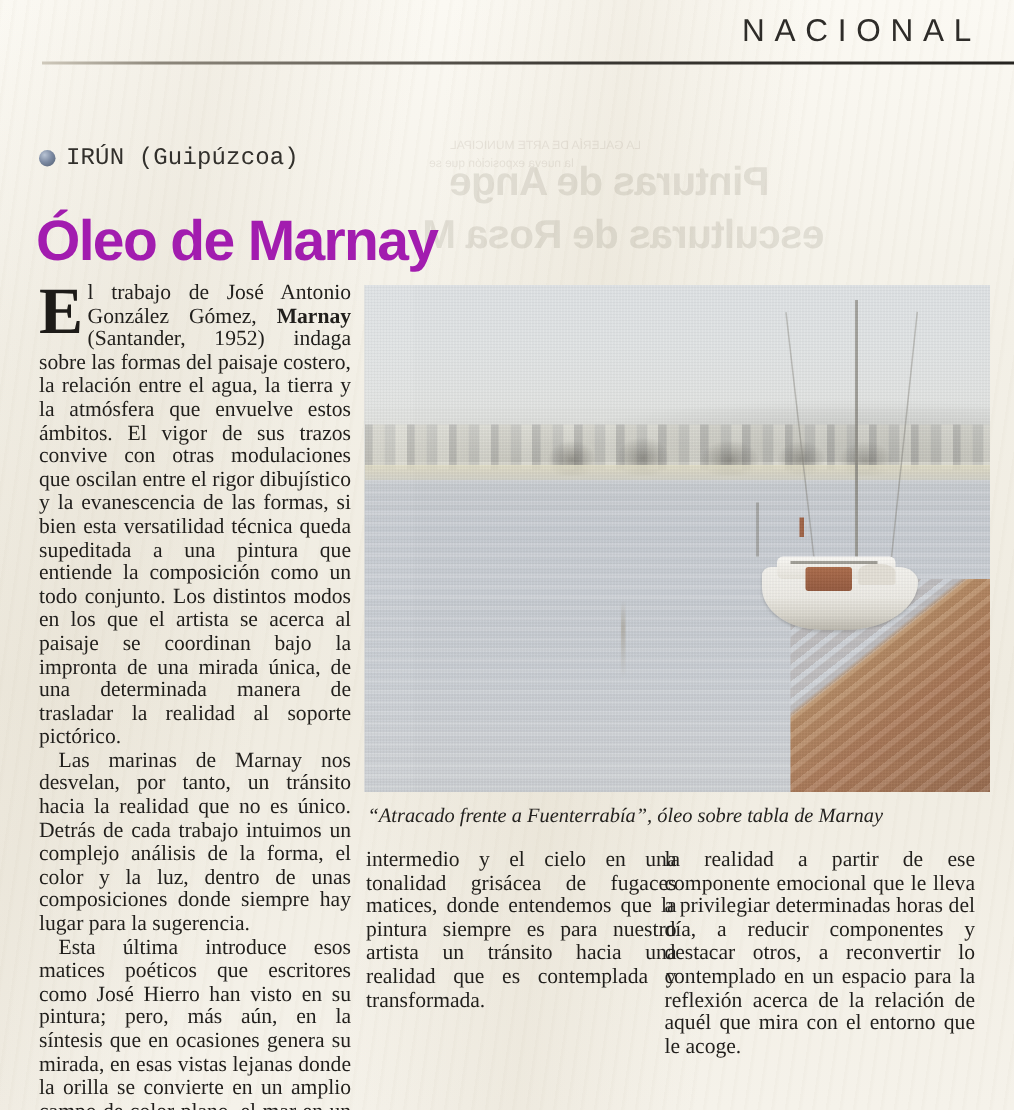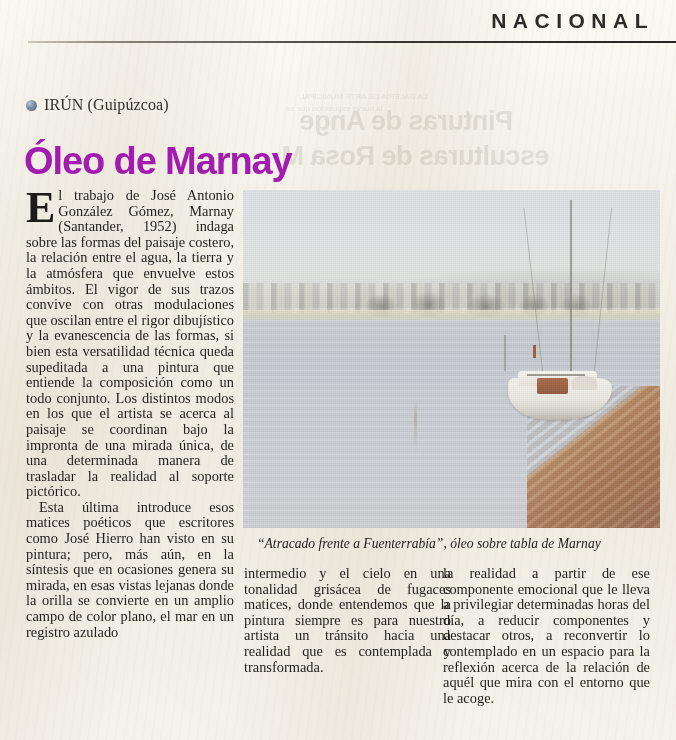--- a/index.html
+++ b/index.html
@@ -60,21 +60,21 @@
   .bleed-s1 { left: 300px; top: 92px; }
   .bleed-s2 { left: 286px; top: 104px; }
 
   
   .section-head {
     position: absolute;
     right: 22px;
     top: 9px;
     font-family: "Liberation Sans", sans-serif;
     font-size: 21px;
-    font-weight: 700;
+    font-weight: 400;
     letter-spacing: 6.5px;
     color: #2e2c29;
   }
   .head-rule {
     position: absolute;
     left: 28px;
     right: 0px;
     top: 41px;
     height: 2px;
     background: linear-gradient(90deg, #cfc9bb 0%, #8d877b 12%, #3b3833 55%, #262420 100%);
@@ -90,21 +90,21 @@
     gap: 7px;
   }
   .kicker-bullet {
     width: 11px;
     height: 11px;
     border-radius: 50%;
     background: radial-gradient(circle at 34% 30%, #b9c4d4 0%, #7d8ba3 45%, #4e5a6e 100%);
     display: block;
   }
   .kicker-text {
-    font-family: Liberation Serif, serif;
+    font-family: Liberation Mono, monospace;
     font-size: 16px;
     color: #32302c;
     letter-spacing: 0.1px;
   }
 
   
   .headline {
     position: absolute;
     left: 24px;
     top: 117px;
@@ -137,21 +137,21 @@
   .dropcap {
     float: left;
     font-family: "Liberation Serif", serif;
     font-weight: bold;
     font-size: 44px;
     line-height: 35px;
     margin: 2px 4px 0 0;
     color: #1d1b18;
     letter-spacing: -1px;
   }
-  .b { font-weight: normal; }
+  .b { font-weight: bold; }
 
   
   .photo {
     position: absolute;
     left: 243px;
     top: 190px;
     width: 417px;
     height: 338px;
     overflow: hidden;
     background: #cfd4d8;
@@ -300,21 +300,20 @@
   
   .caption {
     position: absolute;
     left: 245px;
     top: 536px;
     width: 420px;
     font-family: "Liberation Serif", serif;
     font-style: italic;
     font-size: 13.6px;
     color: #24221f;
-    margin-left: 12px;
   }
 
   
   .venue {
     font-family: "Liberation Sans", sans-serif;
     font-weight: bold;
     font-size: 13.2px;
     line-height: 15.4px;
     color: #1d1b18;
     text-align: left;
@@ -364,20 +363,21 @@
   <div class="ph-boom"></div>
   <div class="ph-flag"></div>
   <div class="ph-veil"></div>
   <div class="ph-grain"></div>
 </div>
 
 <div class="caption">“Atracado frente a Fuenterrabía”, óleo sobre tabla de Marnay</div>
 
 <div class="col" id="col1">
   <p class="noindent"><span class="dropcap">E</span><span>l trabajo de José Antonio González Gómez, </span><span class="b">Marnay</span><span> (Santander, 1952) indaga sobre las formas del paisaje costero, la relación entre el agua, la tierra y la atmósfera que envuelve estos ámbitos. El vigor de sus trazos convive con otras modulaciones que oscilan entre el rigor dibujístico y la evanescencia de las formas, si bien esta versatilidad técnica queda supeditada a una pintura que entiende la composición como un todo conjunto. Los distintos modos en los que el artista se acerca al paisaje se coordinan bajo la impronta de una mirada única, de una determinada manera de trasladar la realidad al soporte pictórico.</span></p>
+  <p>Las marinas de Marnay nos desvelan, por tanto, un tránsito hacia la realidad que no es único. Detrás de cada trabajo intuimos un complejo análisis de la forma, el color y la luz, dentro de unas composiciones donde siempre hay lugar para la sugerencia.</p>
   <p>Esta última introduce esos matices poéticos que escritores como José Hierro han visto en su pintura; pero, más aún, en la síntesis que en ocasiones genera su mirada, en esas vistas lejanas donde la orilla se convierte en un amplio campo de color plano, el mar en un registro azulado</p>
 </div>
 
 <div class="col" id="col2">
   <p class="noindent">intermedio y el cielo en una tonalidad grisácea de fugaces matices, donde entendemos que la pintura siempre es para nuestro artista un tránsito hacia una realidad que es contemplada y transformada.</p>
 </div>
 
 <div class="col" id="col3">
   <p class="noindent">la realidad a partir de ese componente emocional que le lleva a privilegiar determinadas horas del día, a reducir componentes y destacar otros, a reconvertir lo contemplado en un espacio para la reflexión acerca de la relación de aquél que mira con el entorno que le acoge.</p>
 </div>

